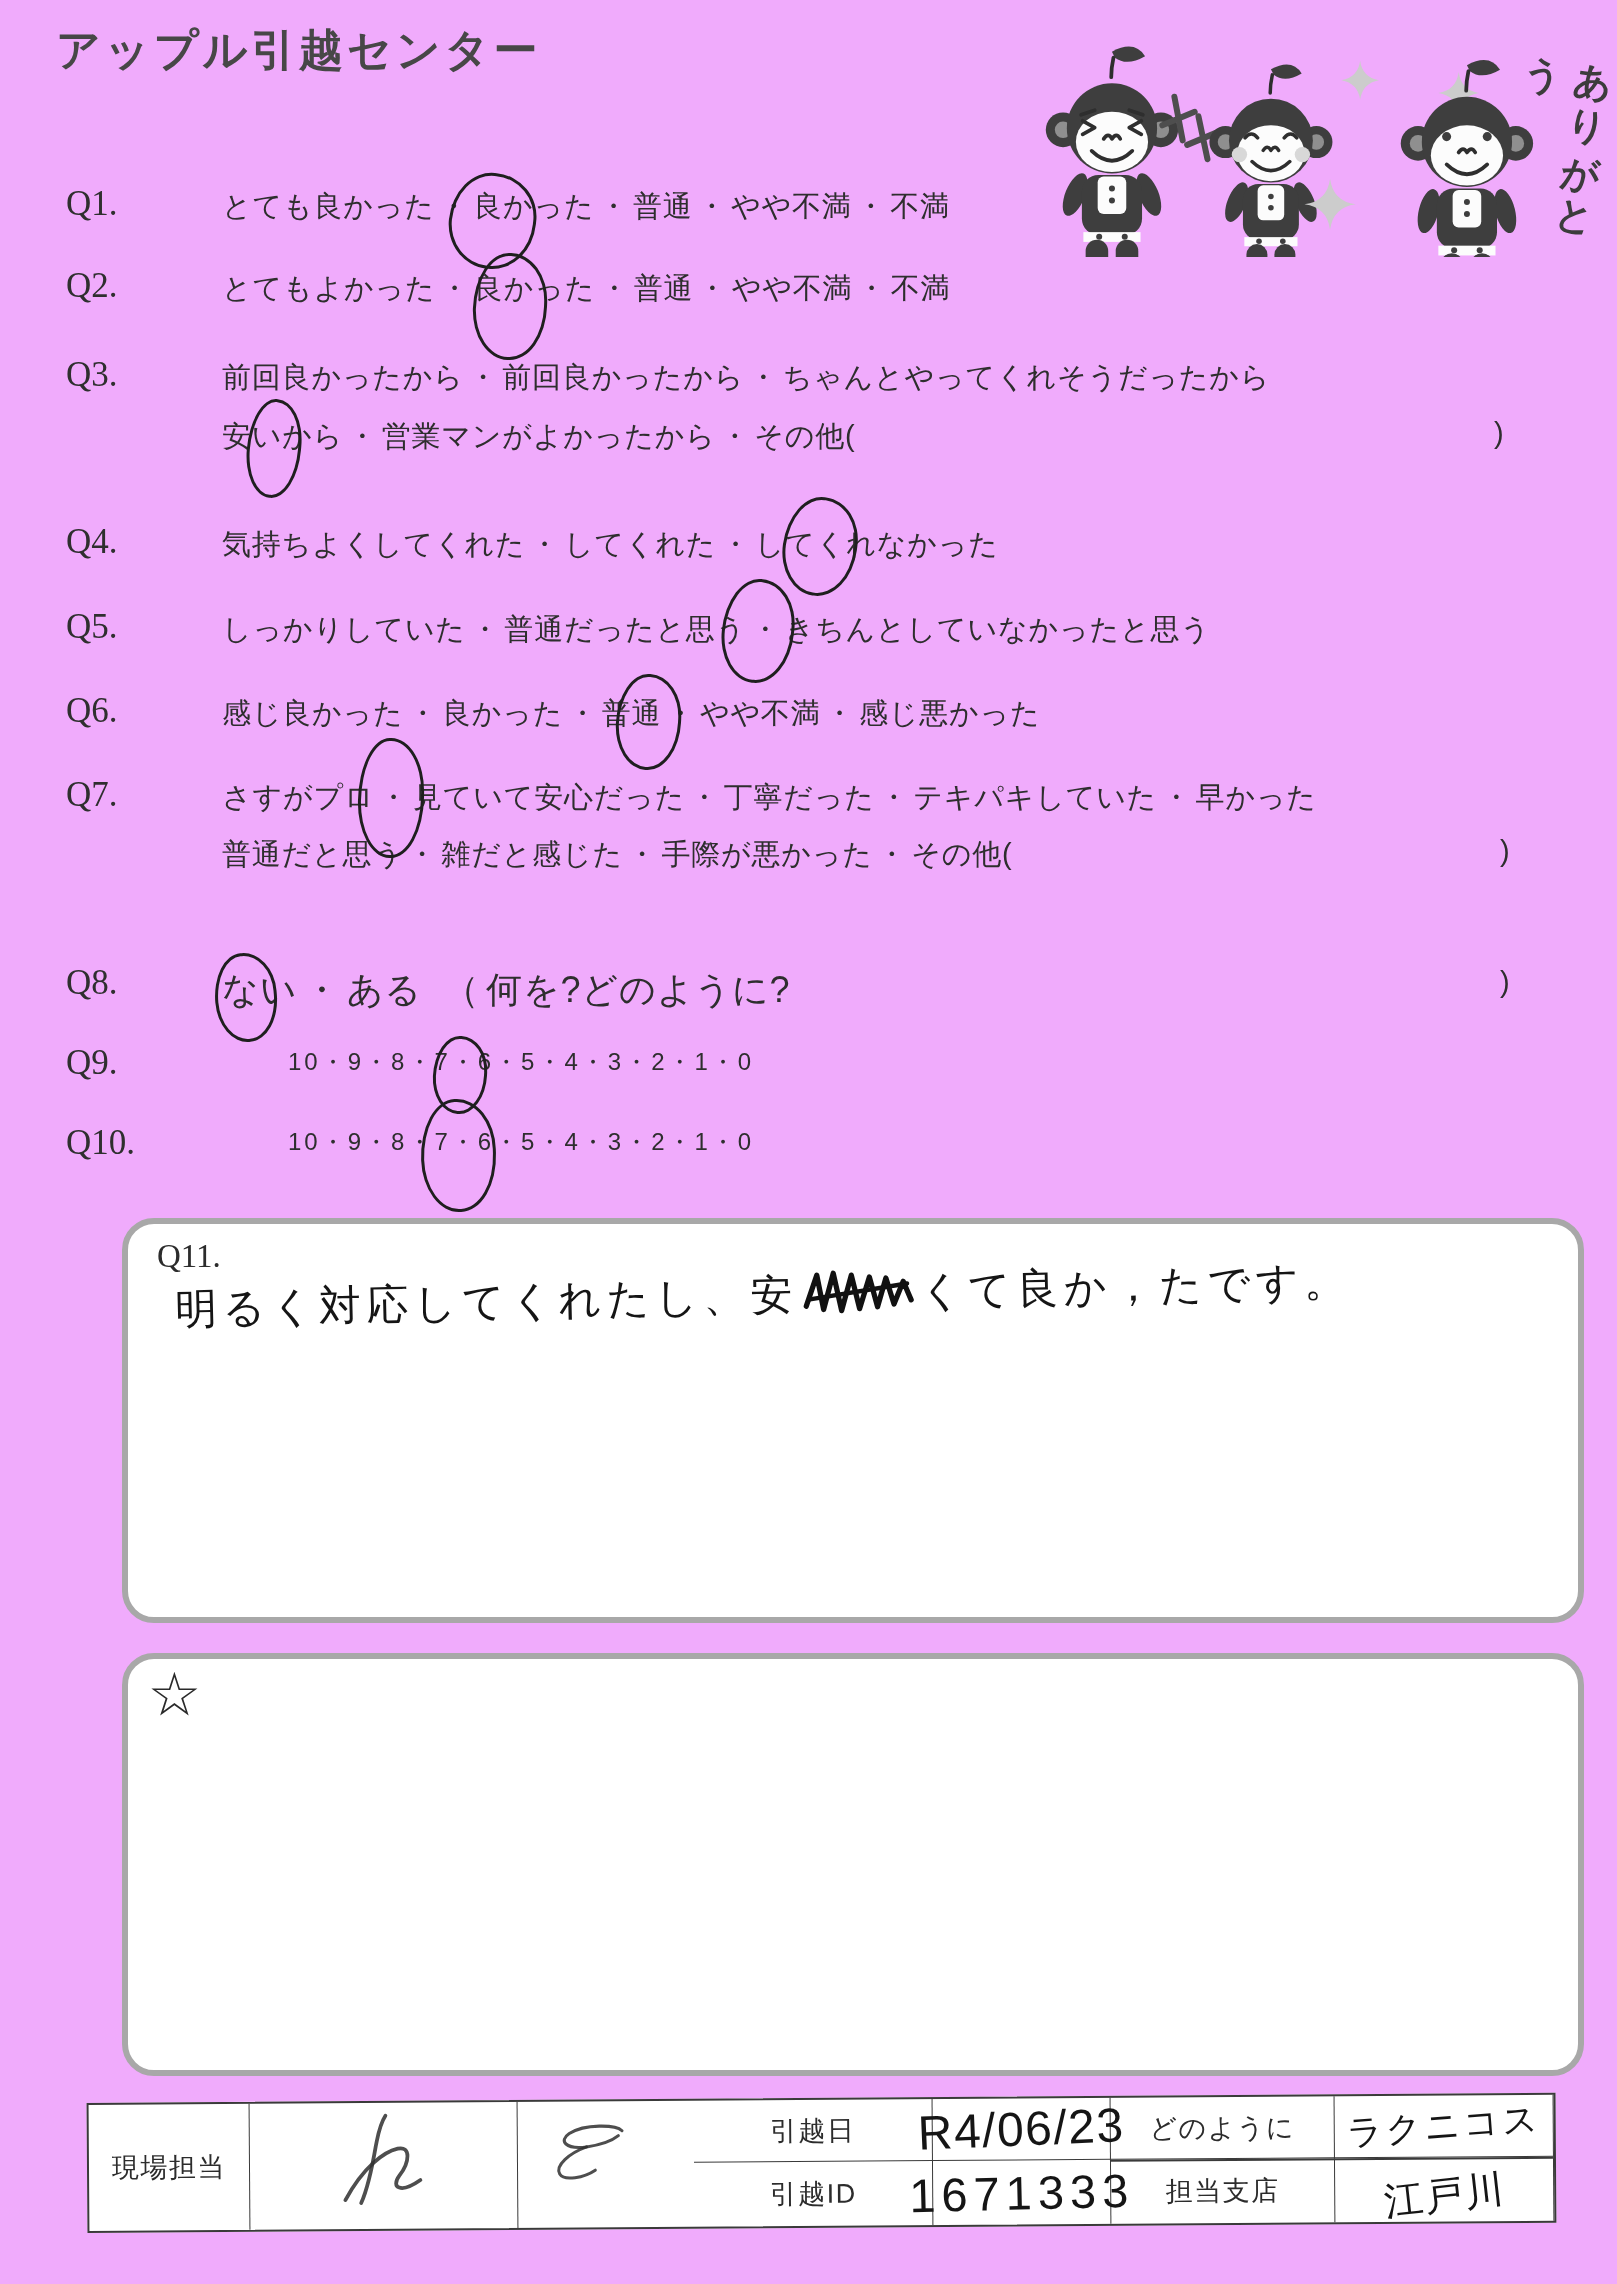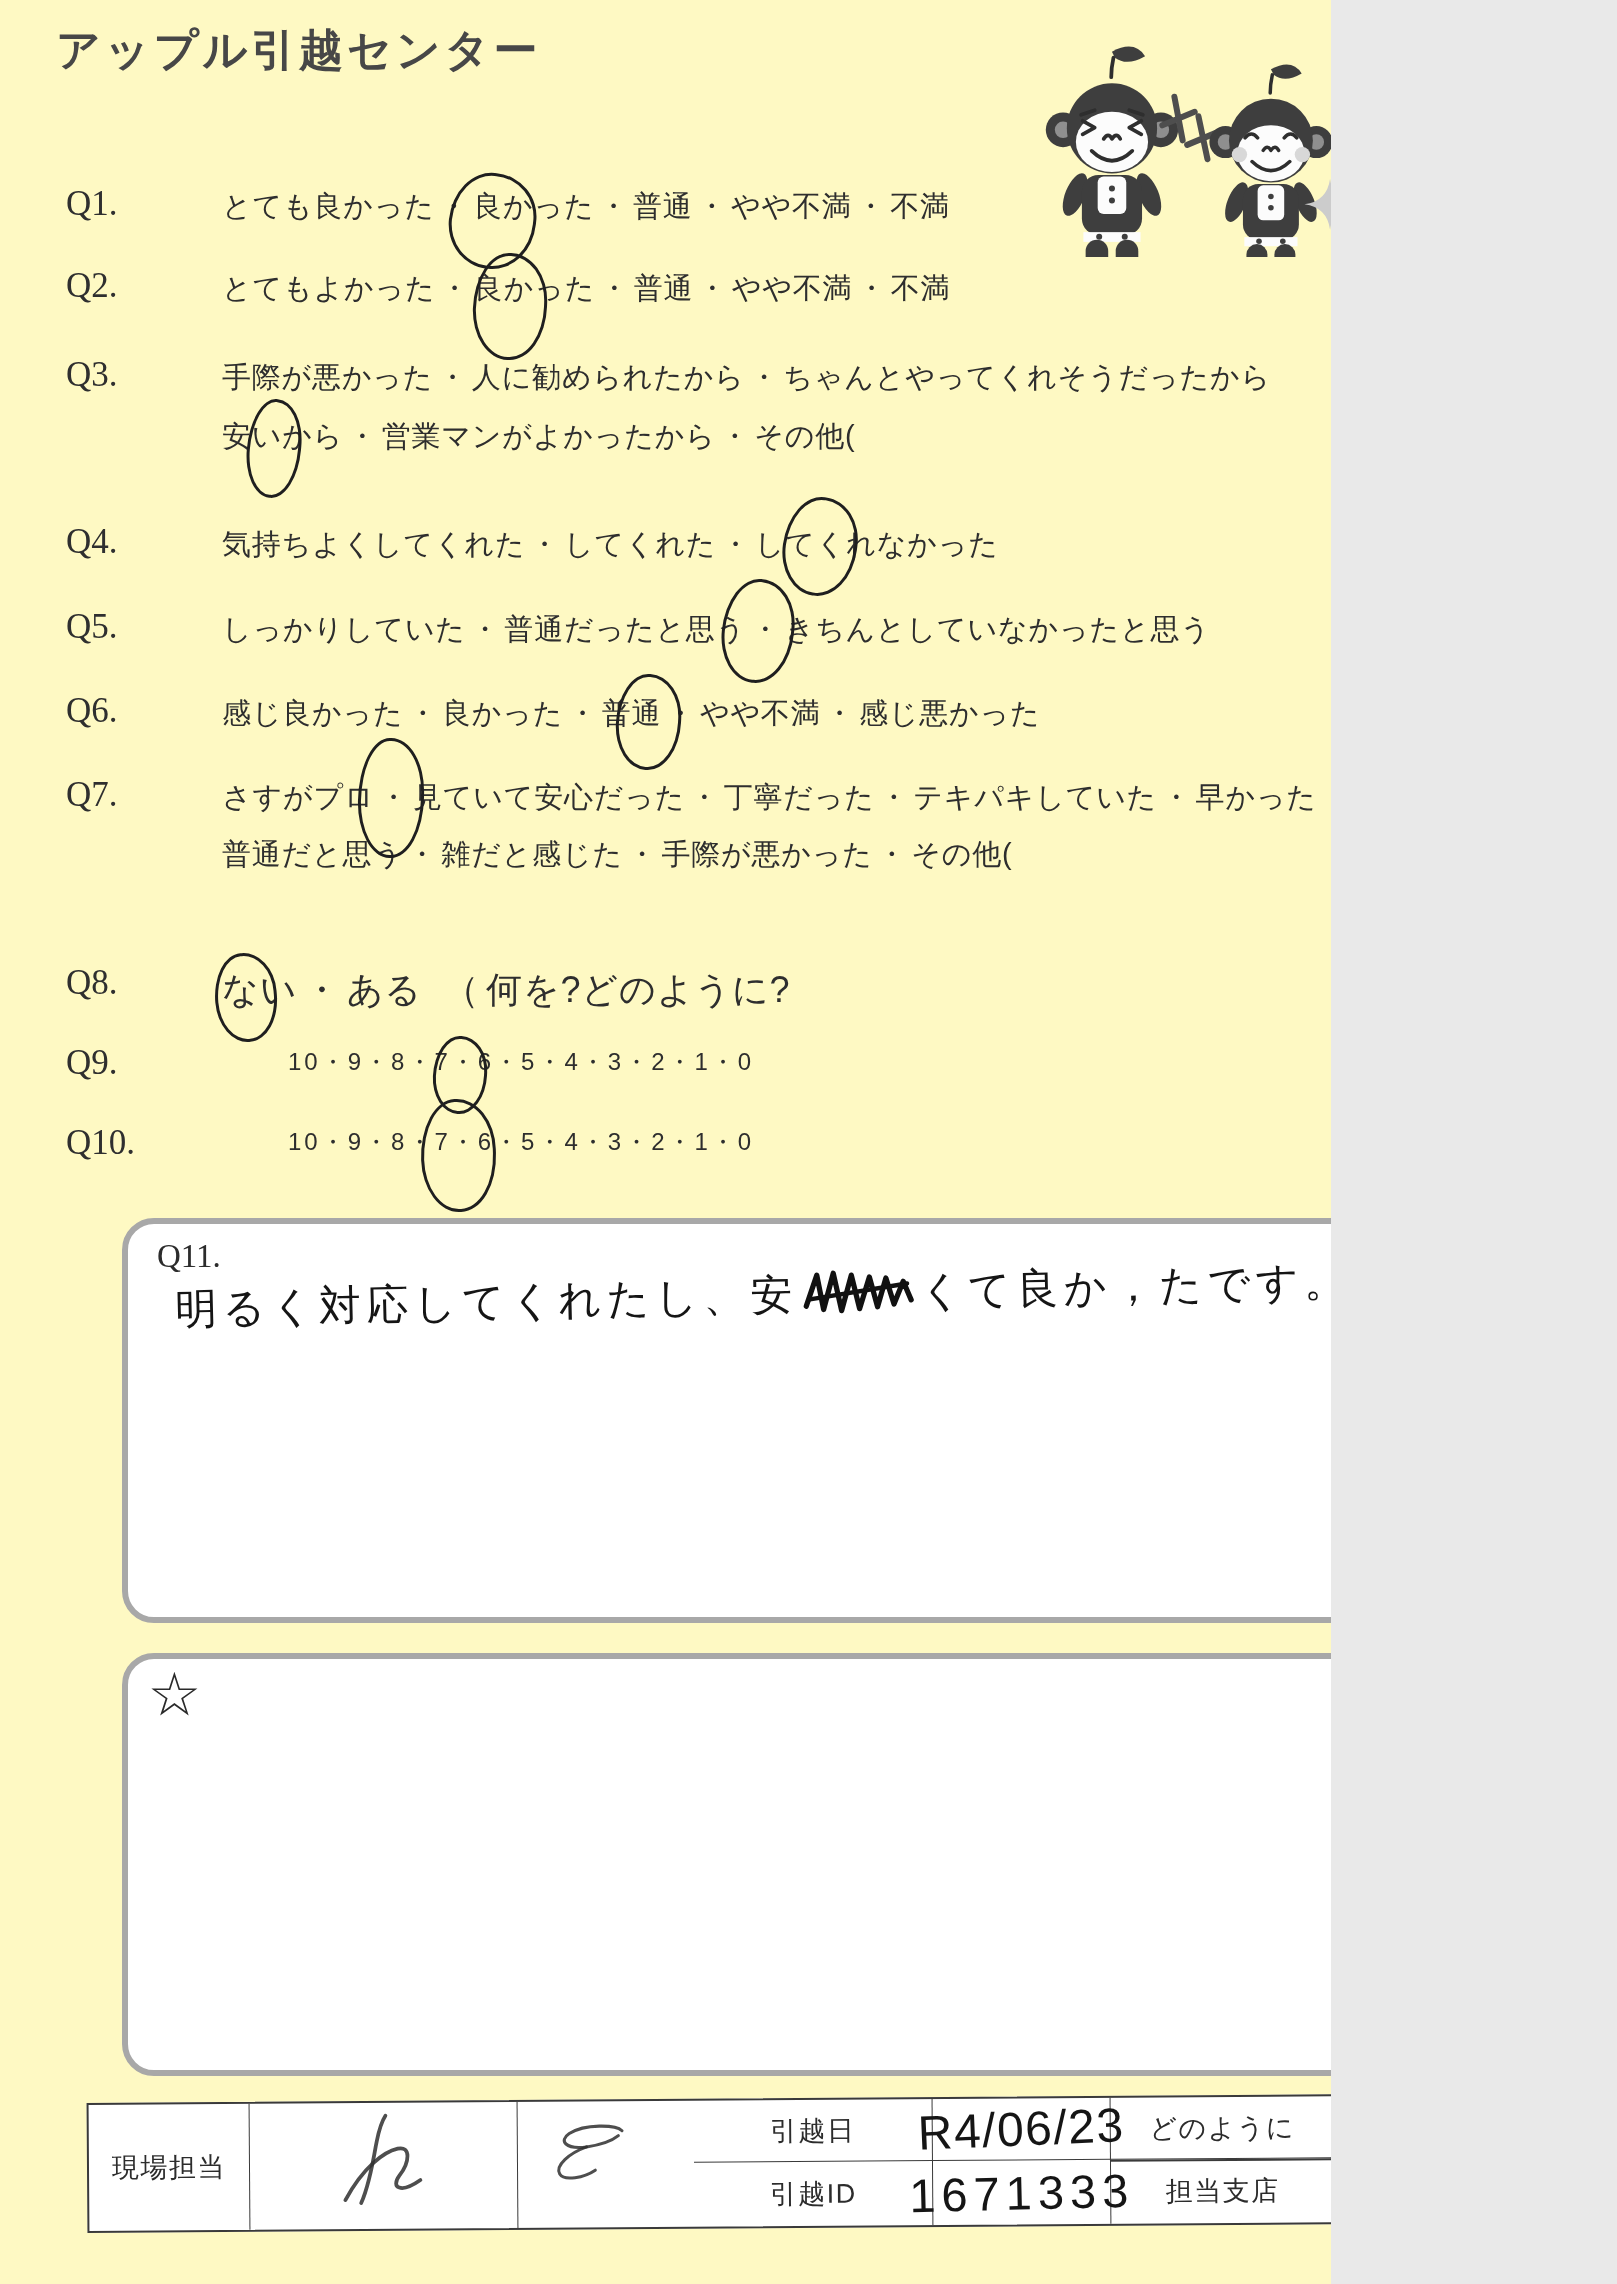--- a/index.html
+++ b/index.html
@@ -1,19 +1,19 @@
 <!DOCTYPE html>
 <html style="font-size:12px"><head>
 <meta charset="utf-8">
 <style>
   html,body{margin:0;padding:0;background:#e9e9e9;}
   .page{
     position:relative;
-    width:1331px;height:2284px;
-    background:#fef9c3;
+    width:1617px;height:2284px;
+    background:#f0abfc;
     font-family:"Liberation Sans","DejaVu Sans",sans-serif;
     color:#2b2b2b;
     overflow:hidden;
   }
   
   .title{
     position:absolute;left:56px;top:21px;
     font-size:44px;font-weight:800;color:#474747;letter-spacing:3.8px;
   }
   .subtitle{
@@ -216,21 +216,21 @@
     <span class="qopts">とても良かった ・ 良かった ・ 普通 ・ やや不満 ・ 不満</span>
   </div>
 
   <div class="qrow" style="top:269px">
     <span class="qlabel">Q2.</span>
     <span class="qopts">とてもよかった ・ 良かった ・ 普通 ・ やや不満 ・ 不満</span>
   </div>
 
   <div class="qrow" style="top:358px">
     <span class="qlabel">Q3.</span>
-    <span class="qopts">手際が悪かった ・ 人に勧められたから ・ ちゃんとやってくれそうだったから</span>
+    <span class="qopts">前回良かったから ・ 前回良かったから ・ ちゃんとやってくれそうだったから</span>
   </div>
   <div class="qrow" style="top:417px">
     <span class="qopts">安いから ・ 営業マンがよかったから ・ その他(</span>
     <span class="qclose" style="left:1494px;top:0">)</span>
   </div>
 
   <div class="qrow" style="top:525px">
     <span class="qlabel">Q4.</span>
     <span class="qopts">気持ちよくしてくれた ・ してくれた ・ してくれなかった</span>
   </div>

